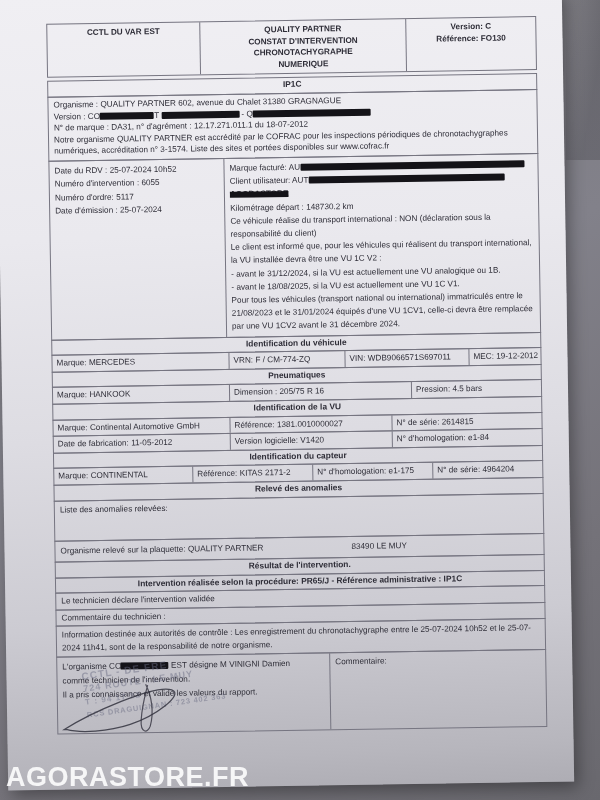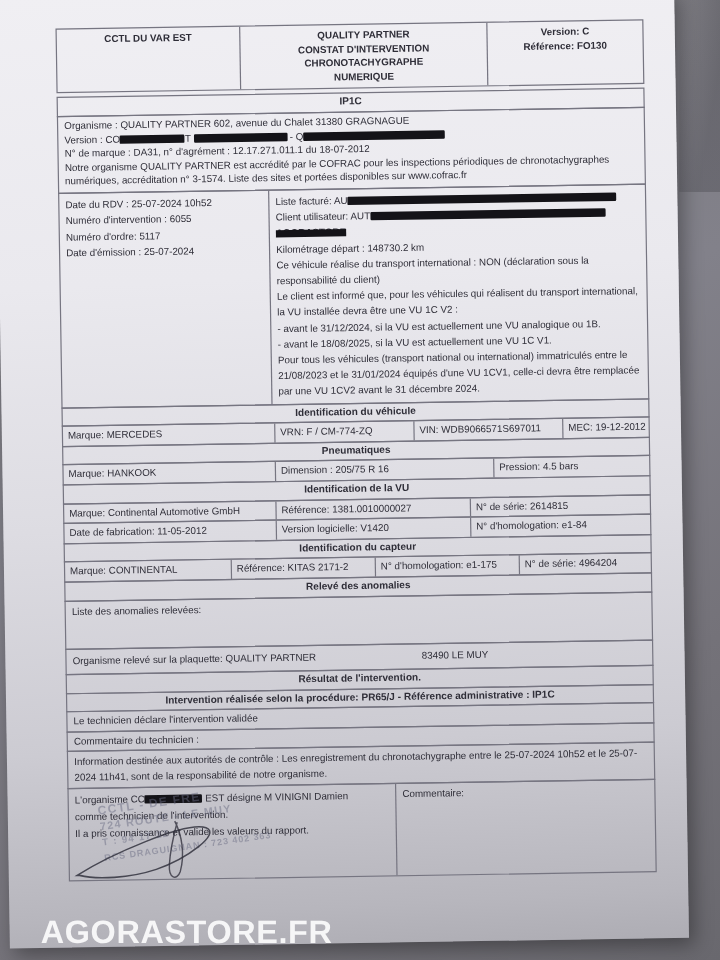--- a/index.html
+++ b/index.html
@@ -49,21 +49,21 @@
     color:rgba(104,106,130,0.48); font-weight:bold; letter-spacing:1.1px;
     line-height:13px; white-space:nowrap; pointer-events:none;
   }
   .stamp .s1 { font-size:10px; }
   .stamp .s2 { font-size:9px; }
   .stamp .s3 { font-size:8px; }
   .stamp .s4 { font-size:7.5px; letter-spacing:0.8px; }
   .signature-svg { position:absolute; left:2px; top:26px; }
   .watermark {
     position:absolute; left:6px; bottom:10px; z-index:5;
-    color:rgba(255,255,255,0.88); pointer-events:none;margin-left:28px;
+    color:rgba(255,255,255,0.88); pointer-events:none;
   }
   .wm-main { font-size:27px; font-weight:bold; letter-spacing:0.5px; line-height:26px; }
   .wm-sub { font-size:7.5px; font-style:italic; color:rgba(245,245,250,0.8); margin-left:36px; letter-spacing:0.4px; }
   .bg-edge { position:absolute; right:0; top:0; width:34px; height:160px;
     background:linear-gradient(100deg,rgba(0,0,0,0) 0%,rgba(40,40,46,0.25) 70%); pointer-events:none; }
 </style>
 </head>
 <body>
 
 <div class="paper">
@@ -95,21 +95,21 @@
 
     <div class="box stack grid main2col">
       <div class="main-left">
         <div>Date du RDV : 25-07-2024 10h52</div>
         <div>Numéro d'intervention : 6055</div>
         <div>Numéro d'ordre: 5117</div>
         <div>Date d'émission : 25-07-2024</div>
       </div>
       <div class="main-right">
         <div>
-          <span>Liste facturé: AU</span><span class="redact" style="width:224px"></span>
+          <span>Marque facturé: AU</span><span class="redact" style="width:224px"></span>
         </div>
         <div>
           <span>Client utilisateur: AUT</span><span class="redact" style="width:196px"></span>
         </div>
         <div>
           <span class="struck b">AGORASTORE</span>
         </div>
         <div>Kilométrage départ : 148730.2 km</div>
         <div class="wrap">Ce véhicule réalise du transport international : NON (déclaration sous la responsabilité du client)</div>
         <div class="wrap">Le client est informé que, pour les véhicules qui réalisent du transport international, la VU installée devra être une VU 1C V2 :</div>

